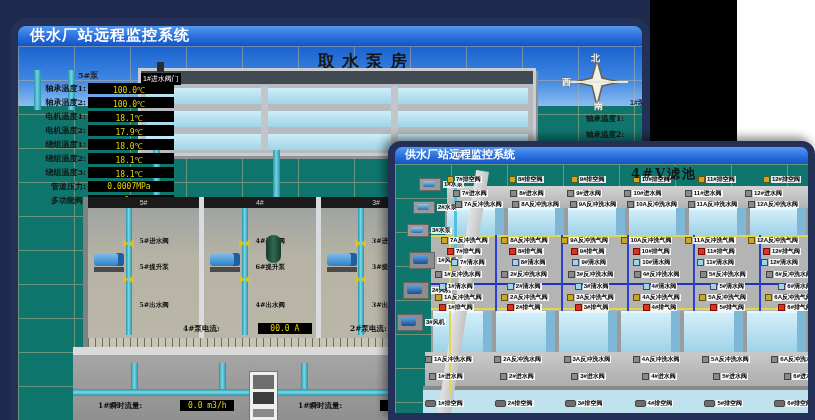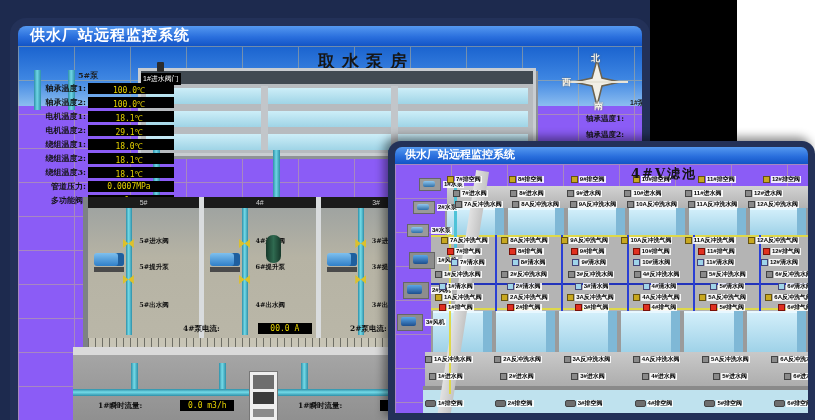--- a/index.html
+++ b/index.html
@@ -13,21 +13,21 @@
   .win{position:absolute;background:#233158;z-index:2;}
   #back-window{left:10px;top:18px;width:640px;height:402px;border-radius:16px 16px 0 0;}
   #front-window{left:388px;top:141px;width:427px;height:279px;border-radius:13px 13px 0 0;z-index:5;
                 box-shadow:-4px -4px 10px rgba(0,0,0,.45);}
   .titlebar{position:absolute;display:flex;align-items:flex-start;color:#fff;font-weight:bold;
             background:linear-gradient(180deg,#5599f0 0%,#2a6fdd 55%,#1254c6 100%);}
   #back-window .titlebar{left:8px;right:8px;top:8px;height:20px;border-radius:8px 8px 0 0;
                          font-size:15px;padding-left:12px;letter-spacing:1px;}
   #front-window .titlebar{left:7px;right:7px;top:6px;height:17px;border-radius:7px 7px 0 0;
                           font-size:11px;padding-left:10px;}
-  .scene{position:absolute;overflow:hidden;background:#8b5cf6;}
+  .scene{position:absolute;overflow:hidden;background:#0f766e;}
   #back-scene{left:8px;right:8px;top:28px;bottom:0;}
   #front-scene{left:7px;right:7px;top:23px;bottom:7px;}
   .sand-grid{position:absolute;inset:0;
      background-image:linear-gradient(#c3b48c 1px,transparent 1px),linear-gradient(90deg,#c3b48c 1px,transparent 1px);
      background-size:56px 34px;opacity:.5;}
 
   
   .sky{position:absolute;left:0;right:0;top:0;height:60px;
        background:linear-gradient(180deg,#1a63cf,#3e86e2 55%,#8cbdf0);}
   #intake-title{position:absolute;left:300px;top:4px;font-size:17px;font-weight:bold;color:#161616;
@@ -232,21 +232,21 @@
               <span class="mvalue">100.0℃</span>
             </div>
 
             <div class="mrow">
               <span class="mlabel">电机温度1:</span>
               <span class="mvalue">18.1℃</span>
             </div>
 
             <div class="mrow">
               <span class="mlabel">电机温度2:</span>
-              <span class="mvalue">29.1℃</span>
+              <span class="mvalue">17.9℃</span>
             </div>
 
             <div class="mrow">
               <span class="mlabel">绕组温度1:</span>
               <span class="mvalue">18.0℃</span>
             </div>
 
             <div class="mrow">
               <span class="mlabel">绕组温度2:</span>
               <span class="mvalue">18.1℃</span>

